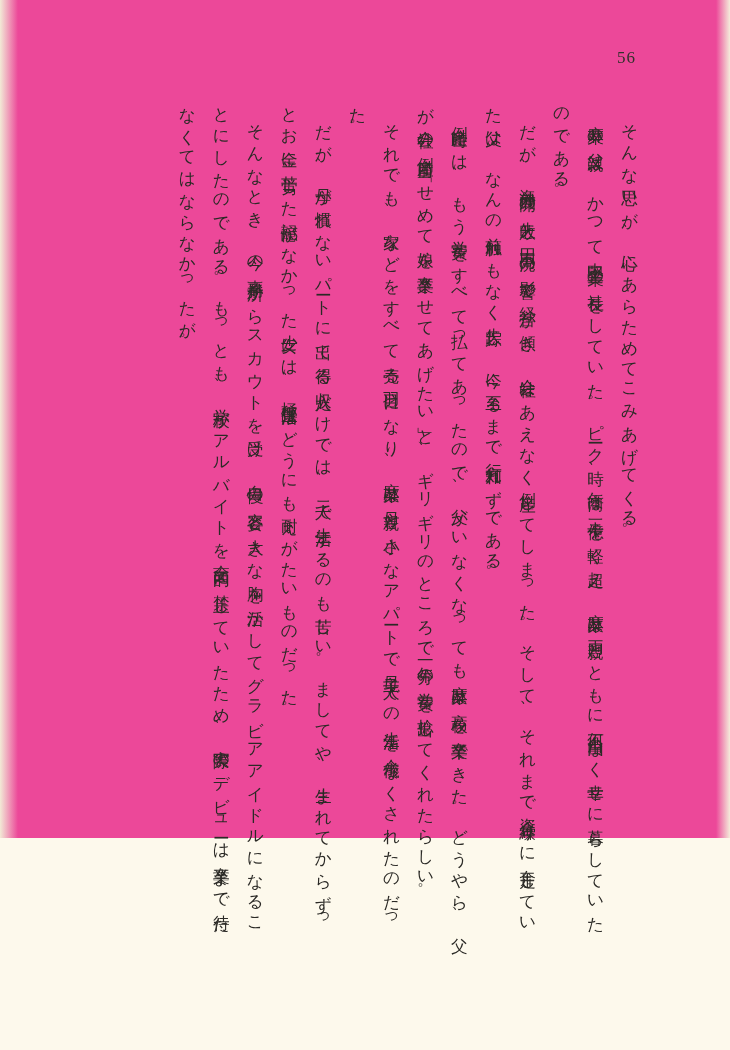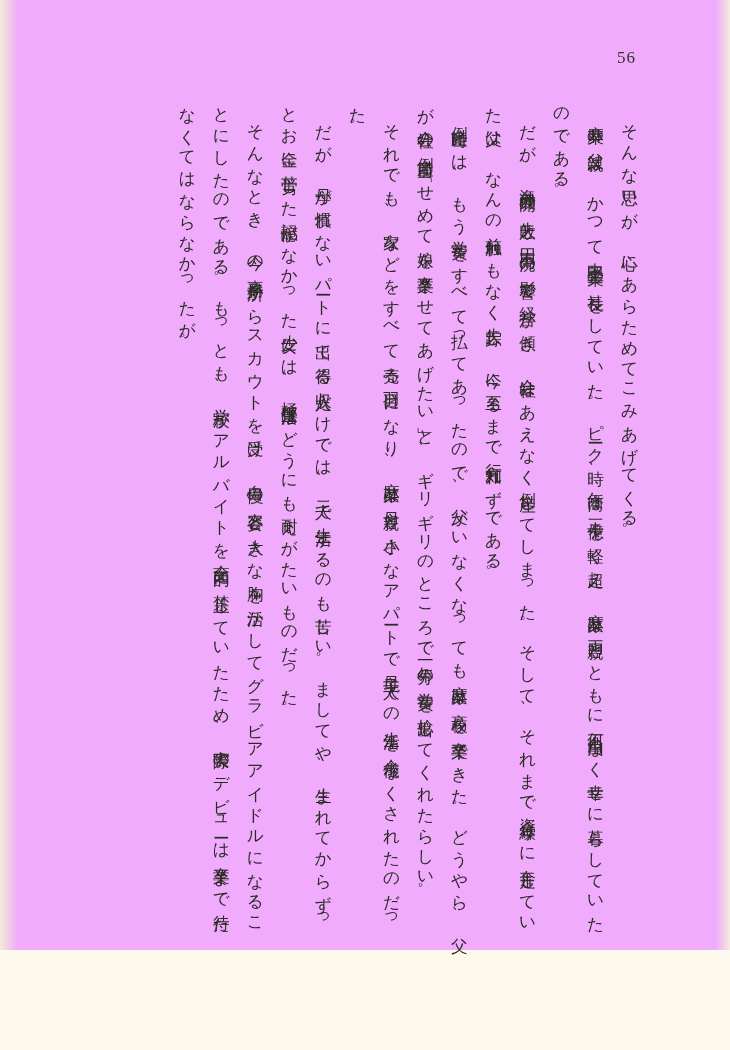--- a/index.html
+++ b/index.html
@@ -10,22 +10,22 @@
     width: 730px;
     height: 1050px;
     background: #fdf9ec;
     font-family: "Liberation Serif", "DejaVu Serif", serif;
     color: #2b2a26;
     overflow: hidden;
   }
   .page {
     position: relative;
     width: 730px;
-    height: 950px;
-    background: #f0abfc;
+    height: 838px;
+    background: #ec4899;
     box-sizing: border-box;
   }
   
   .page::before {
     content: "";
     position: absolute;
     top: 0; left: 0;
     width: 18px; height: 100%;
     background: linear-gradient(to right, #f2ead6, rgba(253,249,236,0));
     pointer-events: none;

